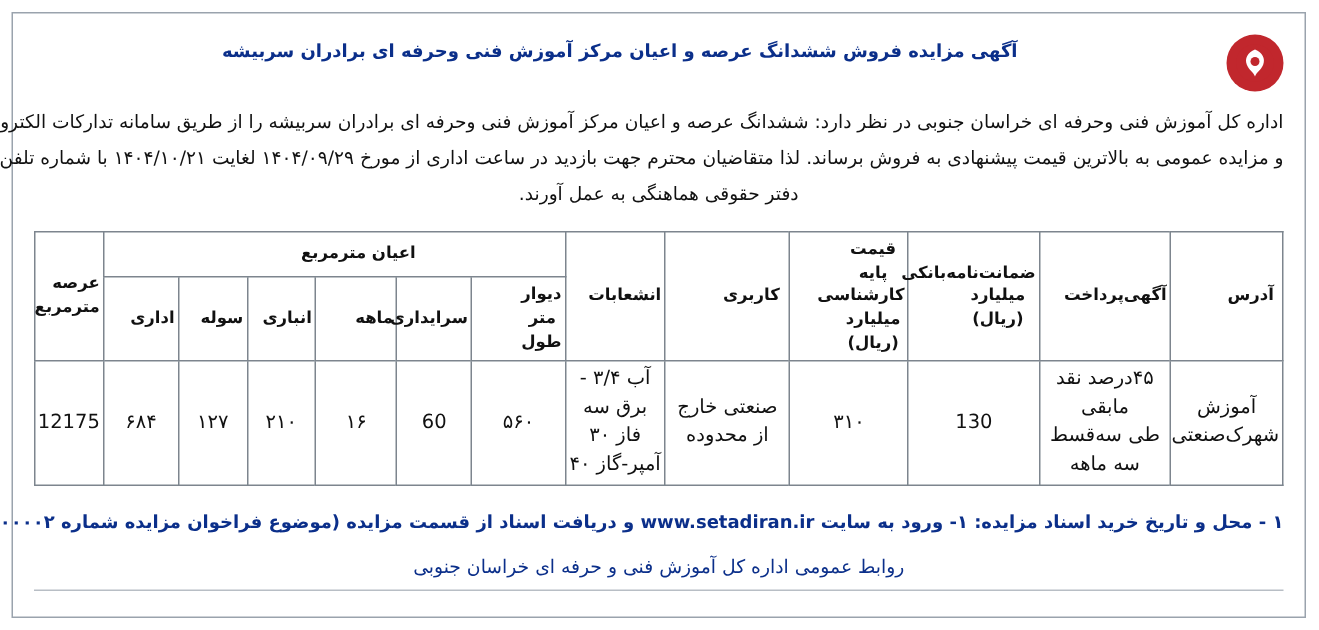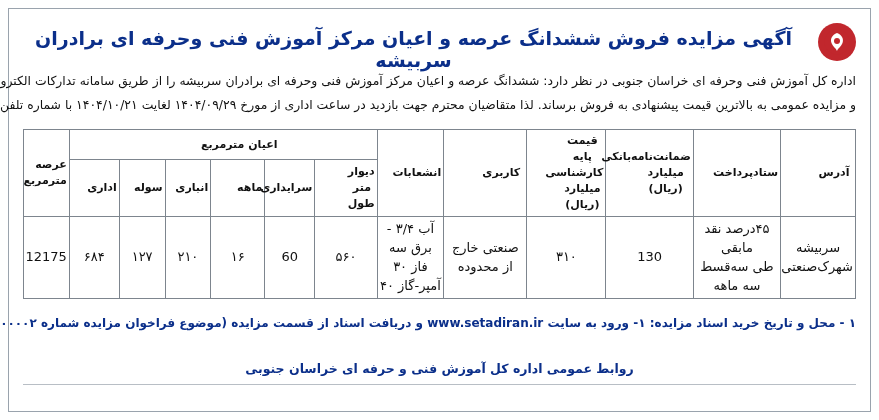--- a/index.html
+++ b/index.html
@@ -40,21 +40,21 @@
   .header {
     position: relative;
     height: 40px;
   }
   .title {
     position: absolute;
     right: 52px;
     left: 0;
     top: 4px;
     text-align: center;
-    font-size: 19px;
+    font-size: 12px;
     font-weight: bold;
     color: #0b2f8a;
     letter-spacing: -0.2px;
     direction: rtl;
   }
   .logo {
     position: absolute;
     right: 0;
     top: 0;
     width: 38px;
@@ -111,25 +111,25 @@
     margin-top: 12px;
     direction: rtl;
     text-align: center;
     font-size: 12px;
     line-height: 2.0;
     color: #0b2f8a;
     font-weight: bold;
   }
   .notes div { white-space: nowrap; }
   .footer {
-    margin-top: 26px;
+    margin-top: 10px;
     direction: rtl;
     text-align: center;
     font-size: 12.5px;
-    font-weight: bold;
+    font-weight: normal;
     color: #0b2f8a;
   }
   .rule {
     margin: 8px auto 0 auto;
     width: 100%;
     height: 1px;
     background: #b8bec5;
   }
 </style>
 </head>
@@ -146,20 +146,21 @@
             <circle cx="13" cy="13" r="12.5" fill="#c1272d"></circle>
             <path d="M13 4 C8 6 6 10 7.5 14 C9 18 12 19 13 22 C14 19 17 18 18.5 14 C20 10 18 6 13 4 Z" fill="#ffffff"></path>
             <circle cx="13" cy="12" r="3" fill="#c1272d"></circle>
           </svg>
         </div>
       </div>
 
       <div class="intro">
         <div>اداره کل آموزش فنی وحرفه ای خراسان جنوبی در نظر دارد: ششدانگ عرصه و اعیان مرکز آموزش فنی وحرفه ای برادران سربیشه را از طریق سامانه تدارکات الکترونیکی دولت (ستاد)</div>
         <div>و مزایده عمومی به بالاترین قیمت پیشنهادی به فروش برساند. لذا متقاضیان محترم جهت بازدید در ساعت اداری از مورخ ۱۴۰۴/۰۹/۲۹ لغایت ۱۴۰۴/۱۰/۲۱ با شماره تلفن ۳۲۲۵۸۵۲۷</div>
+        <div>دفتر حقوقی هماهنگی به عمل آورند.</div>
       </div>
 
       <div class="table-wrap">
         <table class="main">
           <colgroup>
             <col style="width:9%">
             <col style="width:10.5%">
             <col style="width:10.5%">
             <col style="width:9.5%">
             <col style="width:10%">
@@ -168,41 +169,41 @@
             <col style="width:6%">
             <col style="width:6.5%">
             <col style="width:5.5%">
             <col style="width:5.5%">
             <col style="width:6%">
             <col style="width:5.5%">
           </colgroup>
           <thead>
             <tr>
               <th rowspan="2">آدرس</th>
-              <th rowspan="2">ستاد‌پرداخت</th>
+              <th rowspan="2">آگهی‌پرداخت</th>
               <th rowspan="2">ضمانت‌نامه‌بانکی میلیارد (ریال)</th>
               <th rowspan="2">قیمت پایه کارشناسی میلیارد (ریال)</th>
               <th rowspan="2">کاربری</th>
               <th rowspan="2">انشعابات</th>
               <th colspan="6" class="grp-head">اعیان مترمربع</th>
               <th rowspan="2">عرصه مترمربع</th>
             </tr>
             <tr>
               <th>دیوار متر طول</th>
               <th>سرایداری</th>
               <th>ماهه</th>
               <th>انباری</th>
               <th>سوله</th>
               <th>اداری</th>
             </tr>
           </thead>
           <tbody>
             <tr>
               <td class="val">
-                <div>سربیشه</div>
+                <div>آموزش</div>
                 <div>شهرک‌صنعتی</div>
               </td>
               <td class="val">
                 <div>۴۵درصد نقد مابقی</div>
                 <div>طی سه‌قسط سه ماهه</div>
               </td>
               <td class="val">130</td>
               <td class="val">۳۱۰</td>
               <td class="val">
                 <div>صنعتی خارج</div>

